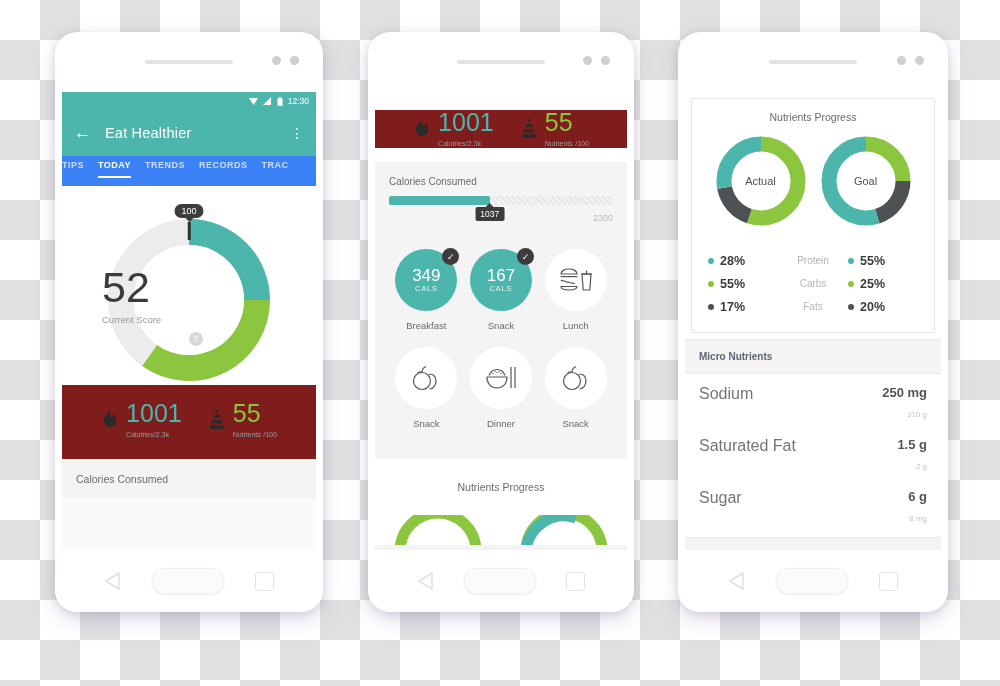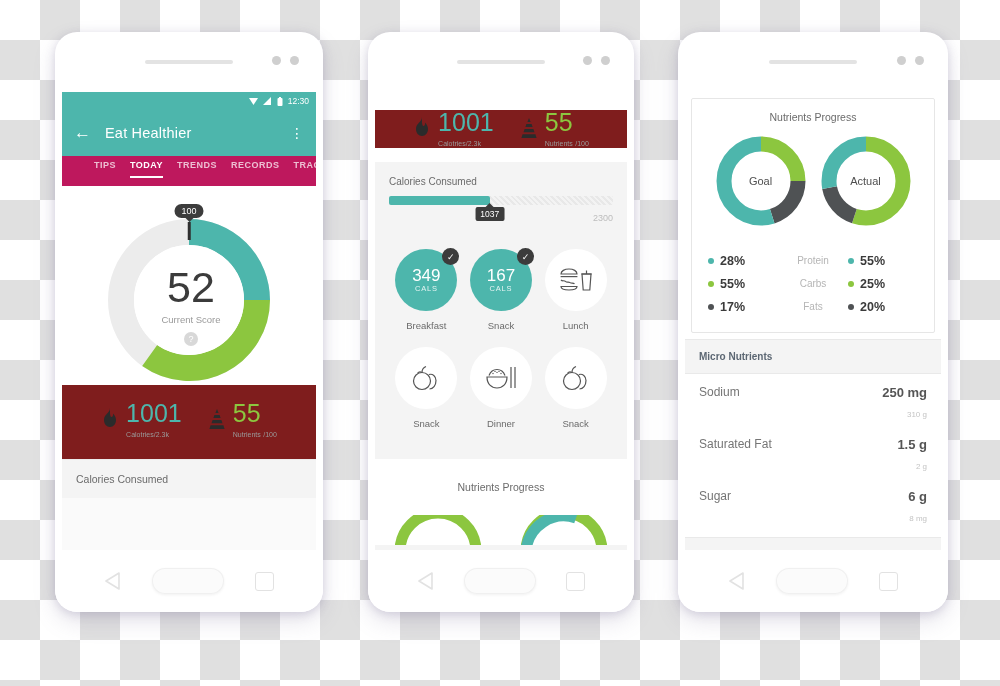--- a/index.html
+++ b/index.html
@@ -33,21 +33,21 @@
   .tri{width:17px;height:18px;}
   .home-pill{width:72px;height:26px;border-radius:14px;background:#fbfbfb;
     box-shadow:inset 0 0 0 1px #f0f0f0, 0 1px 3px rgba(0,0,0,.06);}
   .sq{width:17px;height:17px;border:1.6px solid #e2e2e2;border-radius:3px;}
 
   
   .statusbar{height:18px;background:#4db6ac;display:flex;align-items:center;justify-content:flex-end;
     padding-right:7px;gap:5px;color:#fff;font-size:8.5px;}
   .appbar{height:46px;background:#4db6ac;display:flex;align-items:center;padding:0 12px;color:#fff;gap:14px;}
   .appbar-title{font-size:14.5px;letter-spacing:.2px;flex:1;}
-  .tabs{height:30px;background:#be185d;display:flex;align-items:flex-start;padding-left:32px;gap:14px;
+  .tabs{height:30px;background:#3b82f6;display:flex;align-items:flex-start;gap:14px;
     color:rgba(255,255,255,.72);font-size:9px;font-weight:bold;letter-spacing:.5px;overflow:hidden;text-align:right;}
   .tab{padding-top:4px;position:relative;white-space:nowrap;}
   .tab.active{color:#fff;}
   .tab.active:after{content:"";position:absolute;left:0;right:0;bottom:-8px;height:2.5px;background:#fff;}
   .score-card{background:#fff;padding-top:14px;}
   .donut-wrap{position:relative;width:200px;height:185px;margin:0 auto;}
   .badge{position:absolute;left:50%;transform:translateX(-50%);top:4px;
     background:#3c3c3c;color:#fff;font-size:9px;padding:2px 7px;border-radius:7px;}
   .badge:after{content:"";position:absolute;left:50%;transform:translateX(-50%);bottom:-4px;
     border-left:4px solid transparent;border-right:4px solid transparent;border-top:4px solid #3c3c3c;}
@@ -92,21 +92,21 @@
   .card-title{text-align:center;font-size:10.5px;color:#6b6b6b;padding:12px 0 6px;}
   .donuts{display:flex;justify-content:space-around;padding:4px 16px 10px;}
   .legend{display:flex;align-items:center;padding:2px 16px 14px;font-size:0;}
   .lg-col{flex:1;margin-top:8px;}
   .lg-row{display:flex;align-items:center;gap:6px;height:23px;font-size:12.5px;font-weight:bold;color:#3b3b3b;}
   .lg-row.mid{justify-content:center;font-size:10px;font-weight:normal;color:#b5b5b5;}
   .lg-row.right{justify-content:flex-start;}
   .dot{width:6px;height:6px;border-radius:50%;}
   .sec3{background:#f4f4f4;padding:11px 14px;font-size:10px;font-weight:bold;color:#5c6773;border-top:1px solid #e9e9e9;border-bottom:1px solid #e9e9e9;}
   .mn-row{display:flex;justify-content:space-between;align-items:flex-start;padding:11px 14px 7px;}
-  .mn-name{font-size:12px;color:#757575;}
+  .mn-name{font-size:16px;color:#757575;}
   .mn-val{text-align:right;}
   .mn-main{font-size:13px;color:#555;font-weight:bold;}
   .mn-sub{font-size:8px;color:#c4c4c4;margin-top:10px;}
   .rel-row{display:flex;align-items:center;padding:9px 14px;font-size:12px;color:#757575;}
   .rel-name{flex:1;}
   .rel-val{font-weight:bold;color:#555;}
 </style>
 </head>
 <body>
 
@@ -151,21 +151,21 @@
         <div class="badge">100</div>
         <div class="tickline"></div>
         <svg width="200" height="185" viewBox="0 0 200 185">
           <g transform="translate(100,100)">
             <circle r="68" fill="none" stroke="#ececec" stroke-width="26"></circle>
             <path d="M0,-68 A68,68 0 0,1 68,0" fill="none" stroke="#4db6ac" stroke-width="26"></path>
             <path d="M68,0 A68,68 0 0,1 -39.3,55.5" fill="none" stroke="#8cc63f" stroke-width="26"></path>
             <circle r="55" fill="#fff"></circle>
           </g>
         </svg>
-        <div style="position:absolute;left:4px;right:0;top:66px;text-align:center;">
+        <div style="position:absolute;left:13px;right:0;top:66px;">
           <div class="score-num">52</div>
           <div class="score-lbl">Current Score</div>
           <div class="qmark">?</div>
         </div>
       </div>
 
       <div class="stats">
         <div class="stat">
           <svg width="18" height="24" viewBox="0 0 18 24">
             <path d="M9 0C9 5 3 6 3 12c0 4 2.6 7 6 7s6-3 6-7c0-3-1.5-5-3-6.5.3 2-.5 3.5-1.5 3.5S9 7 9 5V0z" fill="#2b2b2b"></path>
@@ -354,36 +354,36 @@
     <div class="cam"></div>
   </div>
 
   <div class="screen" style="background:#fff;">
     <div class="card">
       <div class="card-title">Nutrients Progress</div>
       <div class="donuts">
         <div style="position:relative;width:96px;height:96px;">
           <svg width="96" height="96" viewBox="0 0 96 96">
             <g transform="translate(48,48) rotate(-90)">
+              <circle r="37" fill="none" stroke="#8cc63f" stroke-width="15" stroke-dasharray="127.9 232.5" stroke-dashoffset="0"></circle>
+              <circle r="37" fill="none" stroke="#4f5254" stroke-width="15" stroke-dasharray="39.5 320.9" stroke-dashoffset="-127.9"></circle>
+              <circle r="37" fill="none" stroke="#4db6ac" stroke-width="15" stroke-dasharray="65.1 295.3" stroke-dashoffset="-167.4"></circle>
+            </g>
+          </svg>
+          <div style="position:absolute;inset:0;display:flex;align-items:center;justify-content:center;font-size:11px;color:#4f4f4f;">Actual</div>
+        </div>
+        <div style="position:relative;width:96px;height:96px;">
+          <svg width="96" height="96" viewBox="0 0 96 96">
+            <g transform="translate(48,48) rotate(-90)">
               <circle r="37" fill="none" stroke="#8cc63f" stroke-width="15" stroke-dasharray="58.1 302.3" stroke-dashoffset="0"></circle>
               <circle r="37" fill="none" stroke="#4f5254" stroke-width="15" stroke-dasharray="46.5 313.9" stroke-dashoffset="-58.1"></circle>
               <circle r="37" fill="none" stroke="#4db6ac" stroke-width="15" stroke-dasharray="127.9 232.5" stroke-dashoffset="-104.6"></circle>
             </g>
           </svg>
           <div style="position:absolute;inset:0;display:flex;align-items:center;justify-content:center;font-size:11px;color:#4f4f4f;">Goal</div>
-        </div>
-        <div style="position:relative;width:96px;height:96px;">
-          <svg width="96" height="96" viewBox="0 0 96 96">
-            <g transform="translate(48,48) rotate(-90)">
-              <circle r="37" fill="none" stroke="#8cc63f" stroke-width="15" stroke-dasharray="127.9 232.5" stroke-dashoffset="0"></circle>
-              <circle r="37" fill="none" stroke="#4f5254" stroke-width="15" stroke-dasharray="39.5 320.9" stroke-dashoffset="-127.9"></circle>
-              <circle r="37" fill="none" stroke="#4db6ac" stroke-width="15" stroke-dasharray="65.1 295.3" stroke-dashoffset="-167.4"></circle>
-            </g>
-          </svg>
-          <div style="position:absolute;inset:0;display:flex;align-items:center;justify-content:center;font-size:11px;color:#4f4f4f;">Actual</div>
         </div>
       </div>
 
       <div class="legend">
         <div class="lg-col">
           <div class="lg-row">
             <span class="dot" style="background:#4db6ac"></span>
             <span>28%</span>
           </div>
           <div class="lg-row">

